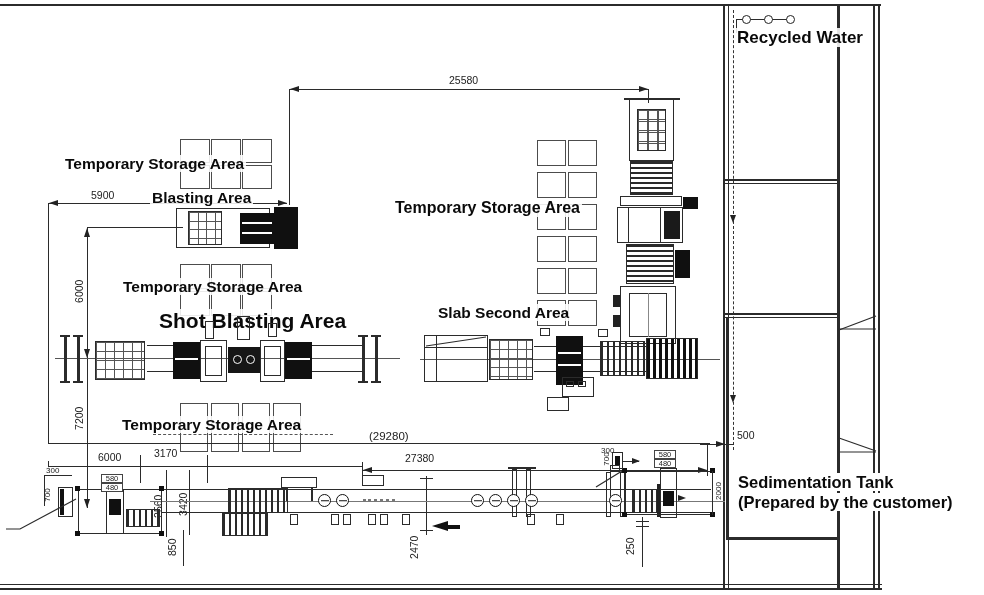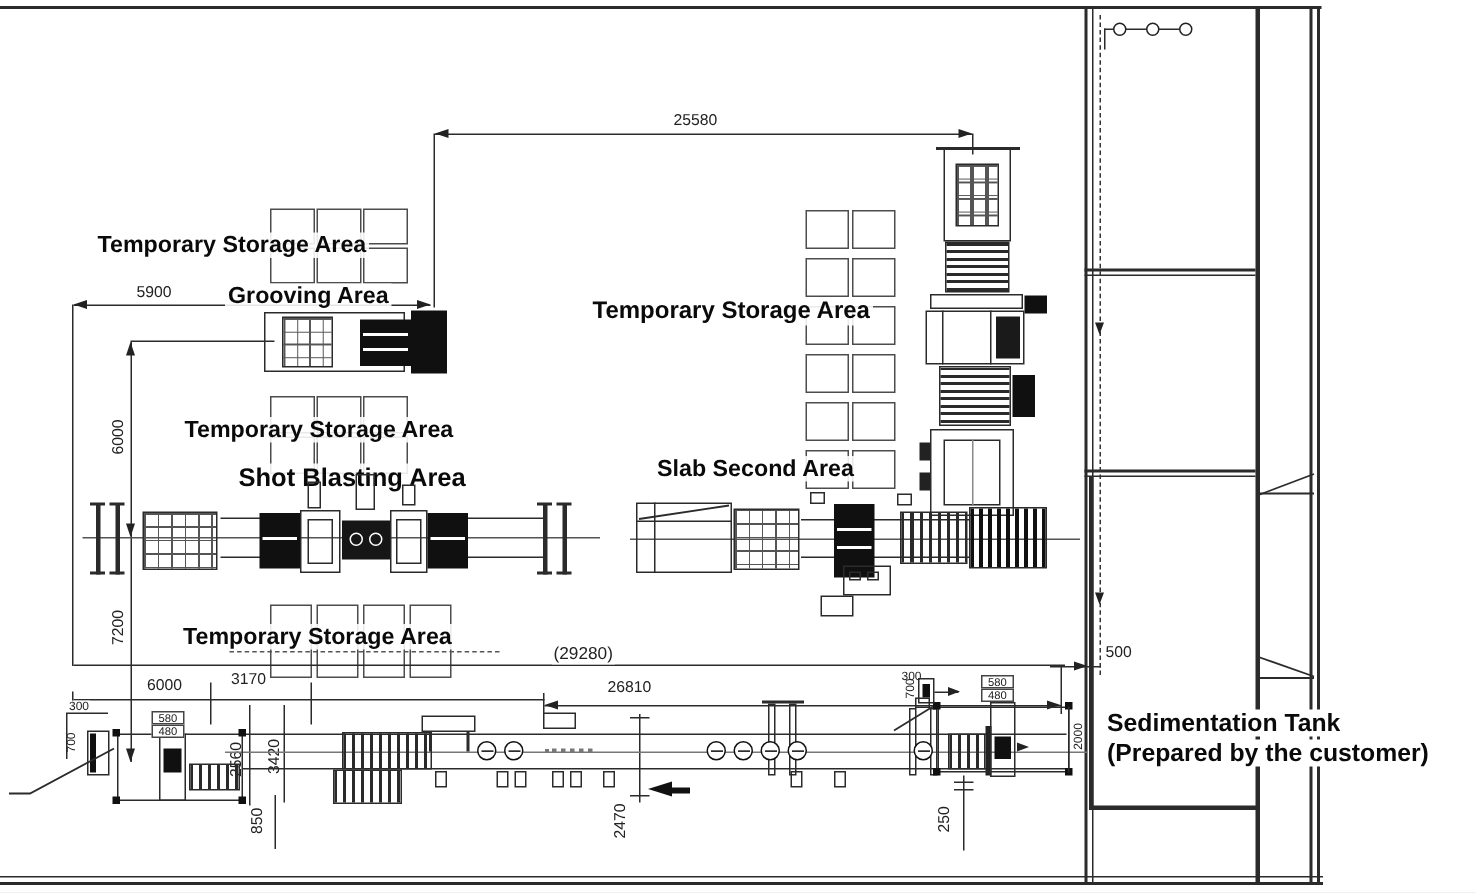--- a/index.html
+++ b/index.html
@@ -74,20 +74,21 @@
   <div class="scirc" style="left:764px;top:15px;"></div>
   <div class="scirc" style="left:786px;top:15px;"></div>
 
   <div class="hl" style="left:290px;top:89px;width:358px;height:1px;"></div>
   <div class="vl" style="left:289px;top:89px;width:1px;height:116px;"></div>
   <div class="vl" style="left:648px;top:89px;width:1px;height:14px;"></div>
   <div class="ar arl" style="left:290px;top:86px;"></div>
   <div class="ar arr" style="left:639px;top:86px;"></div>
   <div class="dim" style="left:448px;top:75px;">25580</div>
 
+  <div class="lbl" style="left:735px;top:28px;font-size:17px;">Recycled Water</div>
 
   <div class="vl" style="left:48px;top:203px;width:1px;height:241px;"></div>
   <div class="hl" style="left:49px;top:203px;width:238px;height:1px;"></div>
   <div class="ar arl" style="left:49px;top:200px;"></div>
   <div class="ar arr" style="left:278px;top:200px;"></div>
   <div class="dim" style="left:90px;top:190px;">5900</div>
 
   <div class="vl" style="left:87px;top:228px;width:1px;height:130px;"></div>
   <div class="ar aru" style="left:84px;top:228px;"></div>
   <div class="ar ard" style="left:84px;top:349px;"></div>
@@ -101,39 +102,39 @@
   <div class="sgrid" style="left:180px;top:139px;grid-template-columns:repeat(3,30px);grid-auto-rows:24px;gap:2px 1px;">
       <div class="cell"></div>
       <div class="cell"></div>
       <div class="cell"></div>
       <div class="cell"></div>
       <div class="cell"></div>
       <div class="cell"></div>
     </div>
   <div class="lbl" style="left:63px;top:155px;font-size:15.5px;">Temporary Storage Area</div>
 
-  <div class="lbl" style="left:150px;top:189px;font-size:15.5px;">Grooving Area</div>
+  <div class="lbl" style="left:150px;top:189px;font-size:15.5px;">Blasting Area</div>
   <div class="box" style="left:176px;top:208px;width:94px;height:40px;border-width:1.2px;"></div>
   <div class="box gridfill" style="left:188px;top:211px;width:34px;height:34px;background-size:17px 17px,17px 17px;"></div>
   <div class="dark" style="left:240px;top:213px;width:34px;height:31px;"></div>
   <div class="hl" style="left:242px;top:222px;width:30px;height:1.5px;background:#fff;"></div>
   <div class="hl" style="left:242px;top:232px;width:30px;height:1.5px;background:#fff;"></div>
   <div class="dark" style="left:274px;top:207px;width:24px;height:42px;"></div>
 
   <div class="sgrid" style="left:180px;top:264px;grid-template-columns:repeat(3,30px);grid-auto-rows:25px;gap:2px 1px;">
       <div class="cell"></div>
       <div class="cell"></div>
       <div class="cell"></div>
       <div class="cell"></div>
       <div class="cell"></div>
       <div class="cell"></div>
     </div>
   <div class="lbl" style="left:121px;top:278px;font-size:15.5px;">Temporary Storage Area</div>
 
-  <div class="lbl" style="left:157px;top:309px;font-size:17px;text-align:right;">Shot Blasting Area</div>
+  <div class="lbl" style="left:157px;top:309px;font-size:21px;text-align:right;">Shot Blasting Area</div>
   <div class="hl" style="left:55px;top:358px;width:345px;height:0.8px;background:#555;"></div>
 
   <div class="vl" style="left:64px;top:336px;width:2.5px;height:47px;"></div>
   <div class="hl" style="left:60px;top:335px;width:10px;height:2px;"></div>
   <div class="hl" style="left:60px;top:381px;width:10px;height:2px;"></div>
   <div class="vl" style="left:77px;top:336px;width:2.5px;height:47px;"></div>
   <div class="hl" style="left:73px;top:335px;width:10px;height:2px;"></div>
   <div class="hl" style="left:73px;top:381px;width:10px;height:2px;"></div>
 
   <div class="box gridfill" style="left:95px;top:341px;width:50px;height:39px;"></div>
@@ -237,21 +238,21 @@
   <div class="vl" style="left:140px;top:455px;width:1px;height:28px;"></div>
   <div class="vl" style="left:207px;top:455px;width:1px;height:28px;"></div>
   <div class="dim" style="left:97px;top:452px;">6000</div>
   <div class="dim" style="left:153px;top:448px;">3170</div>
 
   <div class="hl" style="left:363px;top:470px;width:345px;height:1px;"></div>
   <div class="vl" style="left:362px;top:462px;width:1px;height:14px;"></div>
   <div class="vl" style="left:707px;top:444px;width:1px;height:32px;"></div>
   <div class="ar arl" style="left:363px;top:467px;"></div>
   <div class="ar arr" style="left:698px;top:467px;"></div>
-  <div class="dim" style="left:404px;top:453px;">26810</div>
+  <div class="dim" style="left:404px;top:453px;">27380</div>
 
   <div class="vl" style="left:166px;top:470px;width:1px;height:67px;"></div>
   <div class="vdim" style="left:138px;top:501px;width:40px;">2560</div>
   <div class="vl" style="left:189px;top:470px;width:1px;height:65px;"></div>
   <div class="vdim" style="left:163px;top:499px;width:40px;">3420</div>
   <div class="vl" style="left:183px;top:530px;width:1px;height:36px;"></div>
   <div class="vdim" style="left:152px;top:542px;width:40px;">850</div>
 
   <div class="vl" style="left:426px;top:476px;width:1px;height:59px;"></div>
   <div class="hl" style="left:420px;top:478px;width:13px;height:1px;"></div>

